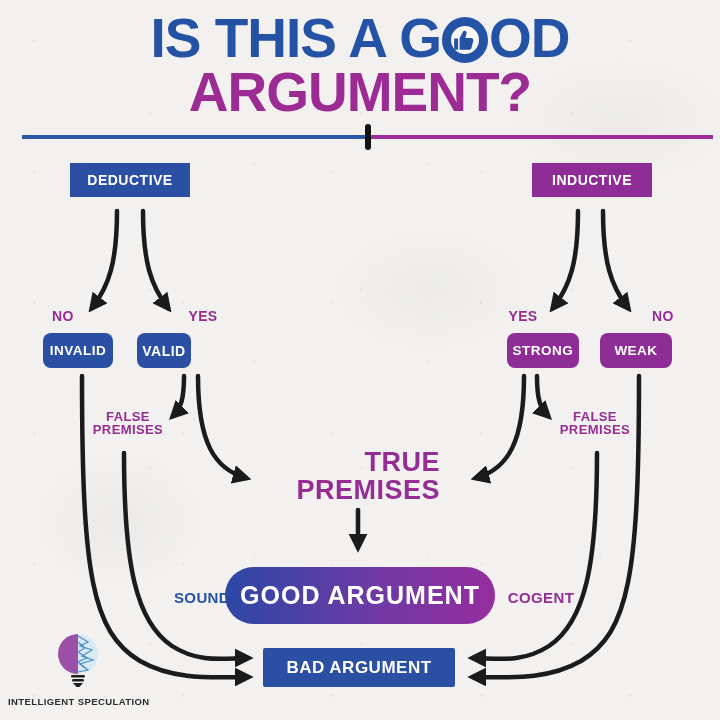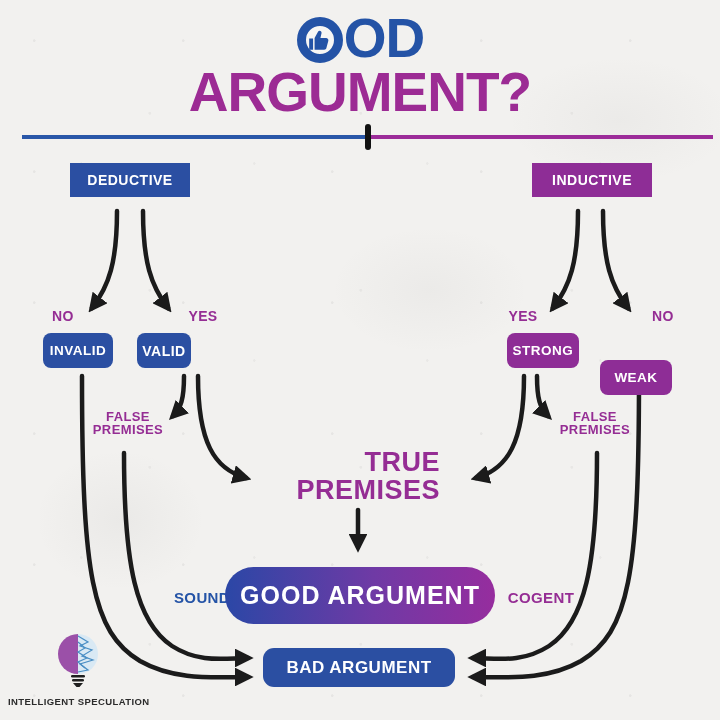--- a/index.html
+++ b/index.html
@@ -32,21 +32,21 @@
   #thumb-badge{display:inline-flex;align-items:center;justify-content:center;
     width:46px;height:46px;border:9px solid #2453a6;border-radius:50%;
     background:#f7f6f4;box-sizing:border-box;margin:4px 1px 0 1px;}
   
   #question{left:180px;top:233px;width:376px;text-align:center;color:#1e4fa1;
     font-size:21px;line-height:25px;letter-spacing:.2px;z-index:2;}
   
   #good-pill{left:225px;top:567px;width:270px;height:57px;border-radius:29px;
     background:linear-gradient(90deg,#2b47a6 0%,#6f3aa5 55%,#962d9e 100%);
     font-size:25px;letter-spacing:1px;z-index:2;}
-  #bad-box{left:263px;top:648px;width:192px;height:39px;font-size:17px;border-radius:11px;z-index:2;}
+  #bad-box{left:263px;top:648px;width:192px;height:39px;font-size:17px;border-radius:2px;z-index:2;}
   
   #brand-text{left:8px;top:696px;width:160px;font-size:9.5px;color:#2b2b2b;
     letter-spacing:.4px;z-index:2;text-align:left;}
   #logo{left:52px;top:630px;z-index:2;}
 </style>
 </head>
 <body>
 
 <div id="canvas">
 
@@ -73,20 +73,21 @@
     </g>
     <g>
       <path d="M22,137 L366,137" stroke="#2a57a8" stroke-width="4"></path>
       <path d="M370,137 L713,137" stroke="#9c2c99" stroke-width="4"></path>
       <path d="M368,127 L368,147" stroke="#121212" stroke-width="6" stroke-linecap="round"></path>
     </g>
   </svg>
 
   <div id="title" class="abs">
     <div class="t-line1">
+      <span>IS THIS A G</span>
         <span id="thumb-badge">
           <svg width="26" height="26" viewBox="0 0 24 24">
             <path fill="#2453a6" d="M2 10.6h3.6V21H2zM7 21h8.9c1 0 1.8-.7 2-1.6l1.8-6.6c.3-1.3-.7-2.6-2-2.6h-5.3l1-4.4C13.7 4.6 12.8 3.5 11.6 3.5c-.5 0-1 .3-1.3.7L7 10.2z"></path>
           </svg>
         </span>
         <span>OD</span>
     </div>
     <div class="t-line2">ARGUMENT?</div>
   </div>
 
@@ -98,21 +99,21 @@
   <div class="abs node blue-box rounded" style="left:137px;top:333px;width:54px;height:35px;font-size:14px;">VALID</div>
   <div class="abs plabel" style="left:88px;top:410px;width:80px;font-size:13px;line-height:13px;">
     <div>FALSE</div>
     <div>PREMISES</div>
   </div>
 
   <div class="abs node purple-box" style="left:532px;top:163px;width:120px;height:34px;font-size:14px;">INDUCTIVE</div>
   <div class="abs plabel" style="left:500px;top:308px;width:46px;font-size:14px;">YES</div>
   <div class="abs plabel" style="left:640px;top:308px;width:46px;font-size:14px;">NO</div>
   <div class="abs node purple-box rounded" style="left:507px;top:333px;width:72px;height:35px;font-size:13.5px;">STRONG</div>
-  <div class="abs node purple-box rounded" style="left:600px;top:333px;width:72px;height:35px;font-size:13.5px;margin-top:27px;">WEAK</div>
+  <div class="abs node purple-box rounded" style="left:600px;top:333px;width:72px;height:35px;font-size:13.5px;">WEAK</div>
   <div class="abs plabel" style="left:555px;top:410px;width:80px;font-size:13px;line-height:13px;">
     <div>FALSE</div>
     <div>PREMISES</div>
   </div>
 
   <div class="abs plabel" style="left:280px;top:448px;width:160px;font-size:27px;line-height:28px;letter-spacing:.5px;text-align:right;">
     <div>TRUE</div>
     <div>PREMISES</div>
   </div>
   <div class="abs blabel" style="left:143px;top:589px;width:70px;font-size:15px;margin-left:24px;">SOUND</div>

